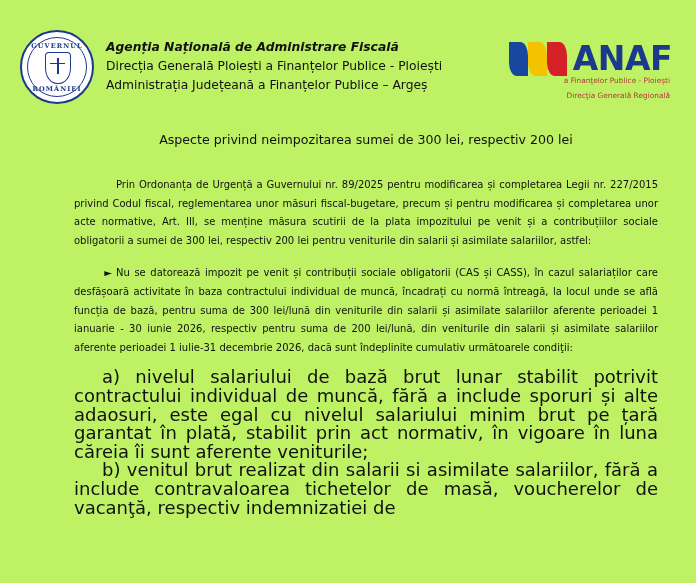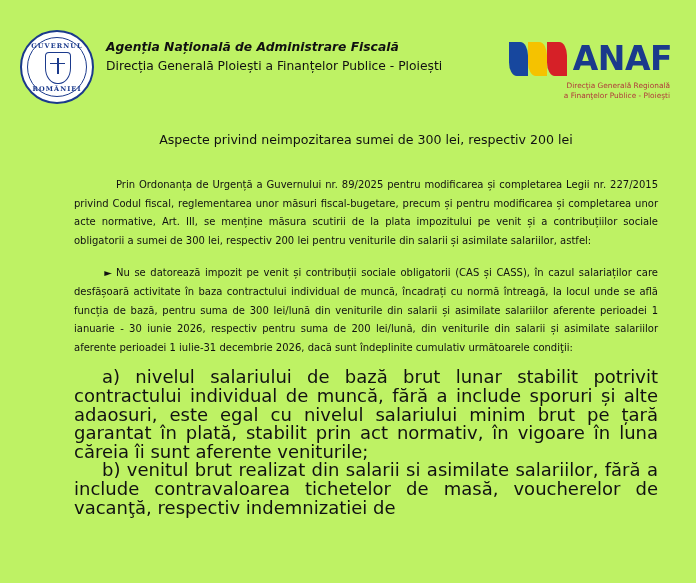--- a/index.html
+++ b/index.html
@@ -215,33 +215,34 @@
       <div class="seal-outer"></div>
       <div class="seal-inner"></div>
       <div class="seal-crest"></div>
       <div class="seal-text-top">GUVERNUL</div>
       <div class="seal-text-bottom">ROMÂNIEI</div>
     </div>
 
     <div class="org-block">
       <div class="org-line strong">Agenția Națională de Administrare Fiscală</div>
       <div class="org-line">Direcția Generală Ploiești a Finanțelor Publice - Ploiești</div>
+      <div class="org-line">Administrația Județeană a Finanțelor Publice – Argeș</div>
     </div>
 
     <div class="anaf-logo">
       <div class="anaf-row">
         <span class="anaf-flag">
           <span class="wave w1"></span>
           <span class="wave w2"></span>
           <span class="wave w3"></span>
         </span>
         <span class="anaf-word">ANAF</span>
       </div>
+      <div class="anaf-sub" style="margin-top:0">a Finanţelor Publice - Ploieşti</div>
       <div class="anaf-sub">Direcţia Generală Regională</div>
-      <div class="anaf-sub" style="margin-top:0">a Finanţelor Publice - Ploieşti</div>
     </div>
 
   </div>
 
   <div class="content">
 
 
     <div class="doc-title">
       <div>Aspecte privind neimpozitarea sumei de 300 lei, respectiv 200 lei</div>
     </div>

